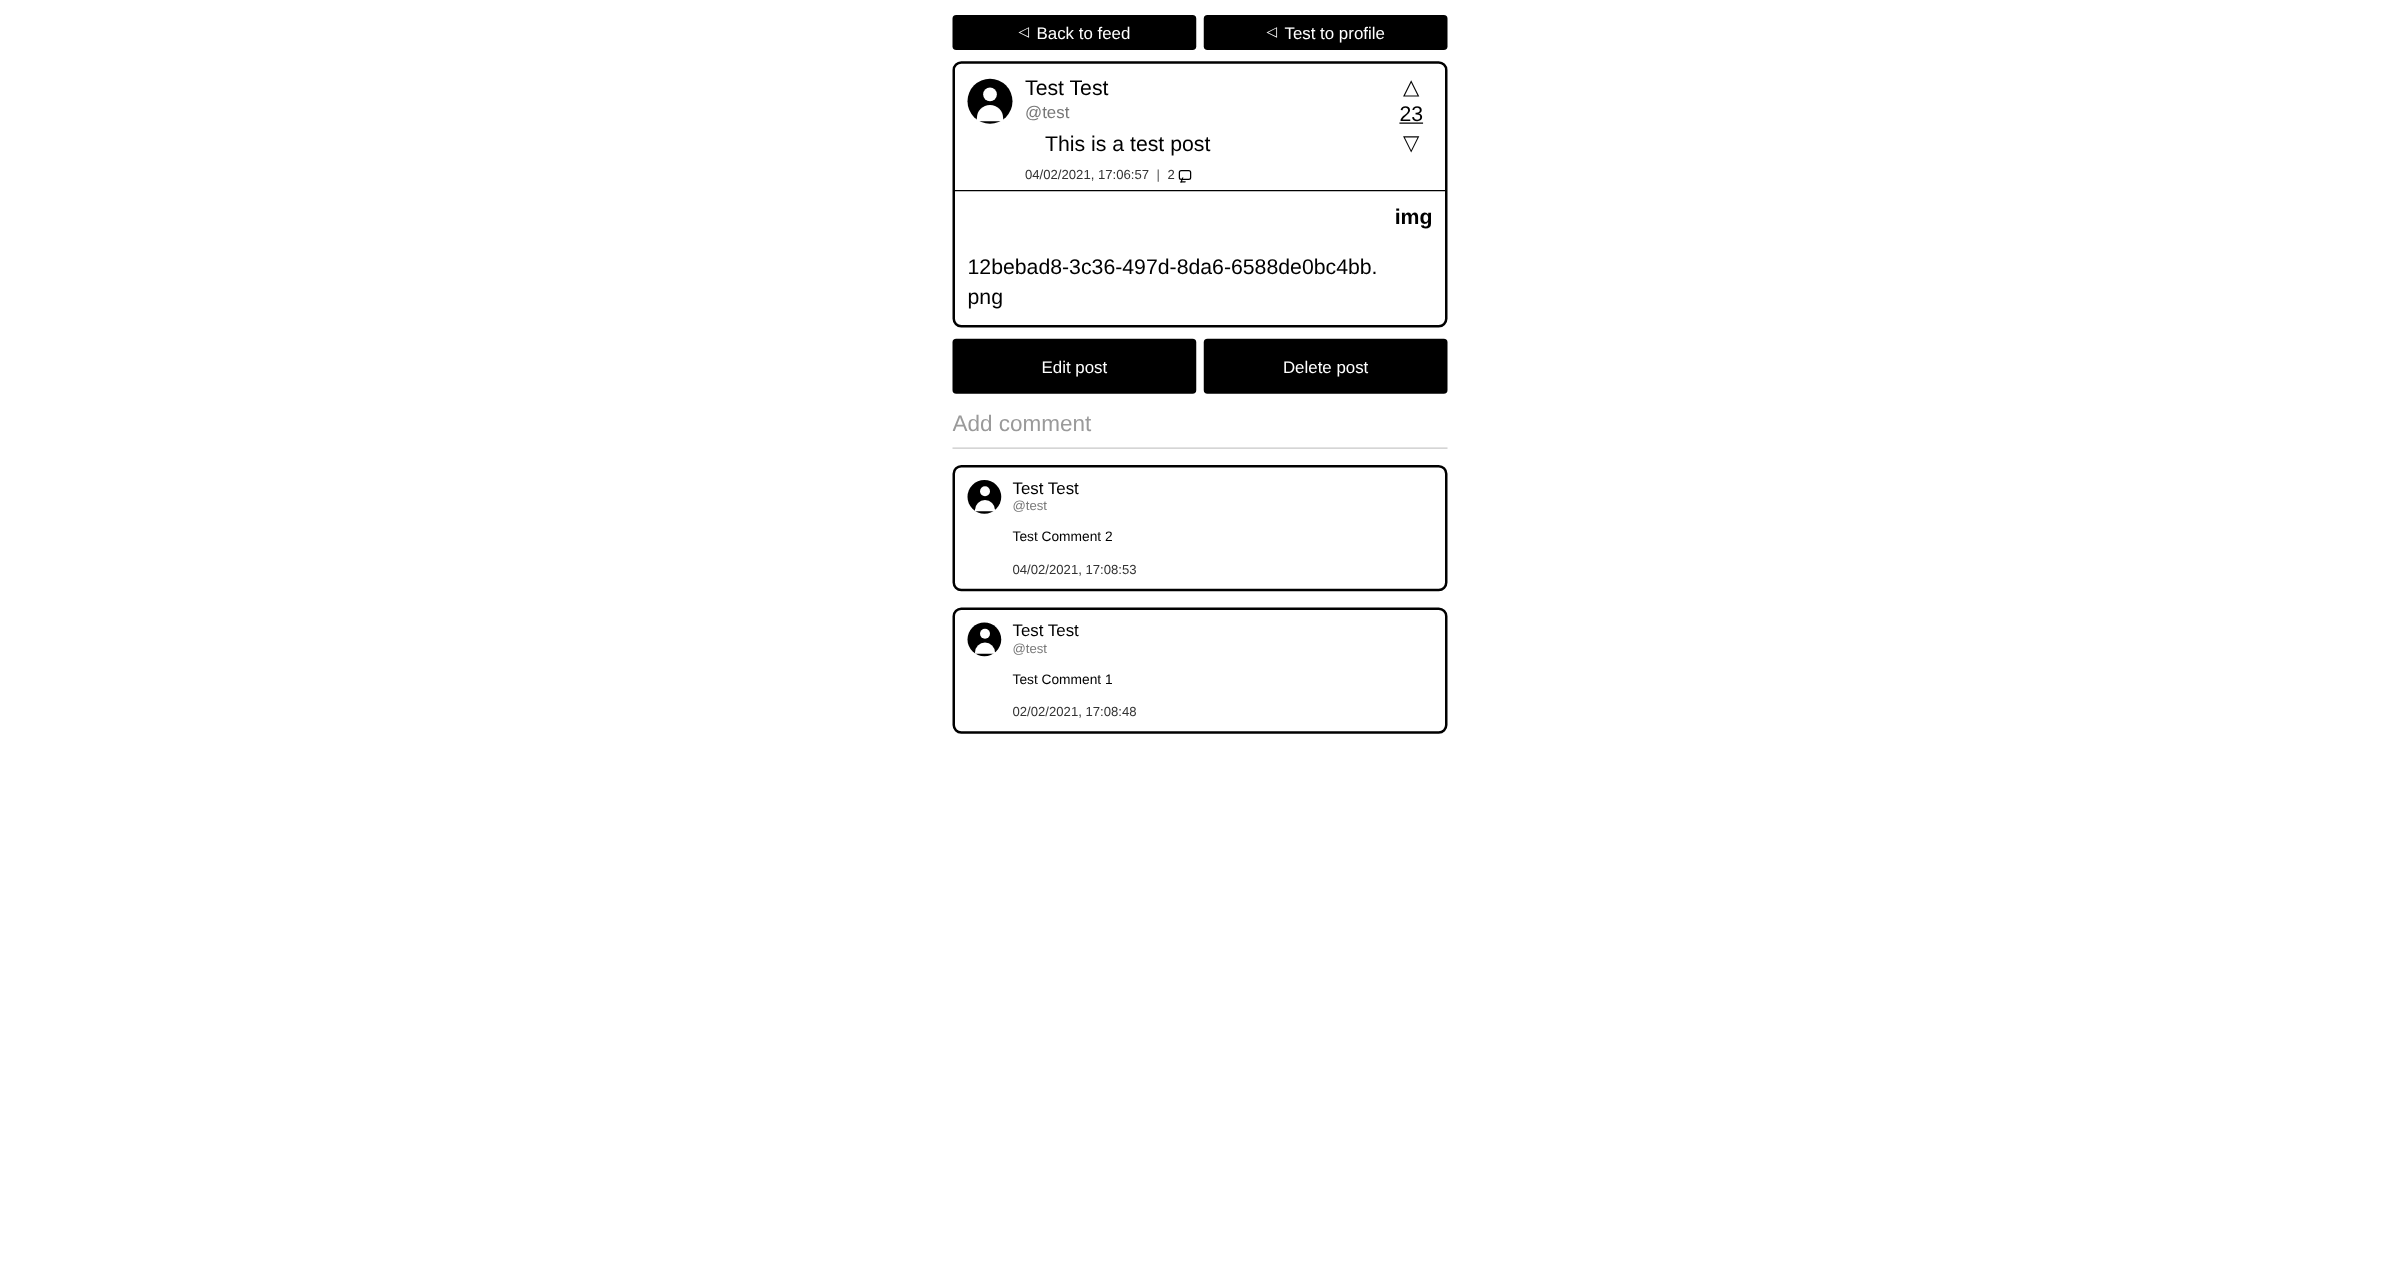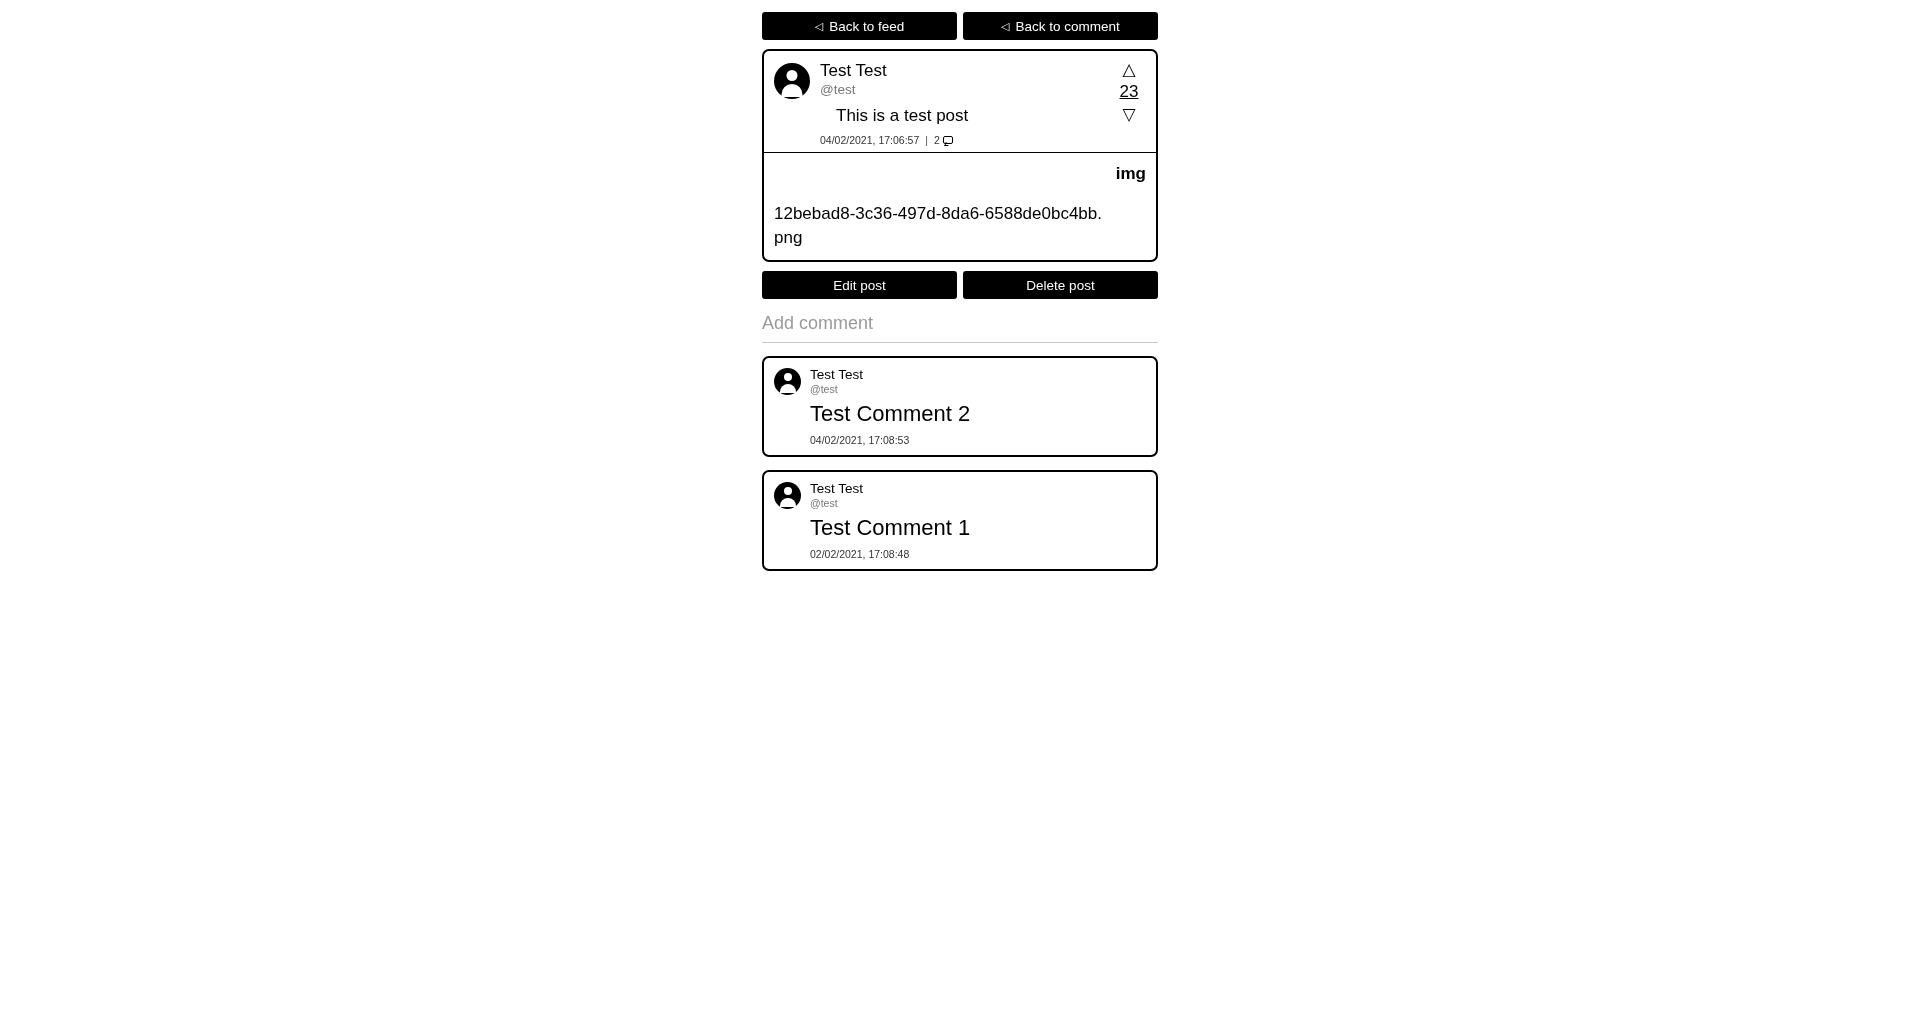--- a/index.html
+++ b/index.html
@@ -209,21 +209,21 @@
   }
 
   
   .action-row {
     display: flex;
     gap: 6px;
     margin-top: 9px;
   }
   .action-btn {
     flex: 1 1 0;
-    height: 28px;
+    height: 44px;
     background: #000000;
     color: #ffffff;
     border: none;
     border-radius: 3px;
     font-size: 13.5px;
     font-family: "Liberation Sans", sans-serif;
     cursor: pointer;
   }
 
   
@@ -260,21 +260,21 @@
   .c-name {
     font-size: 13.5px;
     line-height: 16px;
   }
   .c-handle {
     font-size: 10.5px;
     line-height: 13px;
     color: #777777;
   }
   .c-text {
-    font-size: 22px;
+    font-size: 11px;
     line-height: 22px;
     margin-top: 7px;
   }
   .c-date {
     margin-top: 9px;
     font-size: 10.5px;
     color: #333333;
   }
 </style>
 </head>
@@ -283,21 +283,21 @@
 <div class="page">
   <div class="column">
 
     <div class="nav-row">
       <button class="nav-btn">
         <span class="tri">◁</span>
         <span>Back to feed</span>
       </button>
       <button class="nav-btn">
         <span class="tri">◁</span>
-        <span>Back to comment</span>
+        <span>Test to profile</span>
       </button>
     </div>
 
     <div class="post-card">
       <div class="post-main">
         <div class="avatar"></div>
         <div class="post-body">
           <div class="name">Test Test</div>
           <div class="handle">@test</div>
           <div class="post-text">This is a test post</div>

